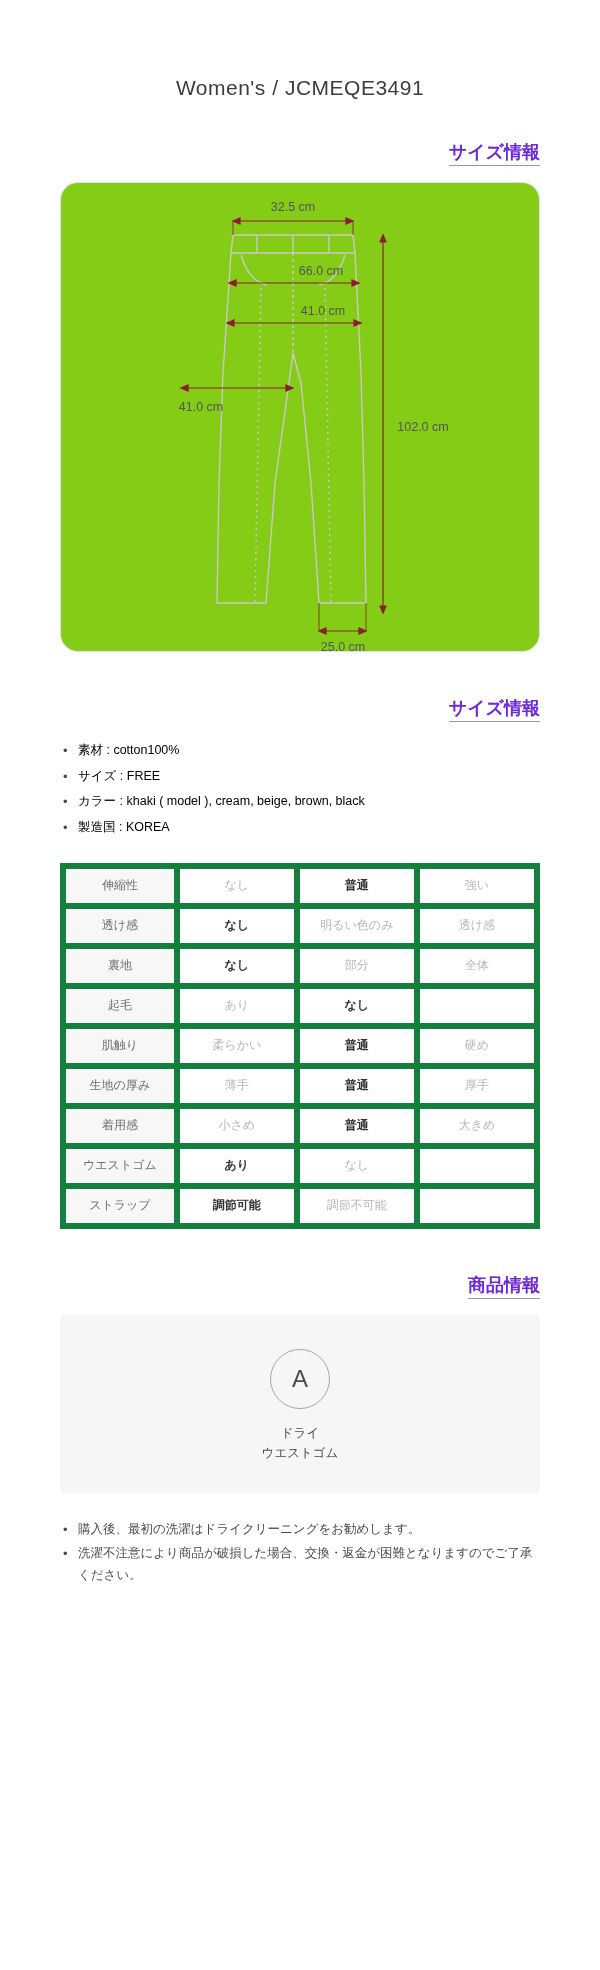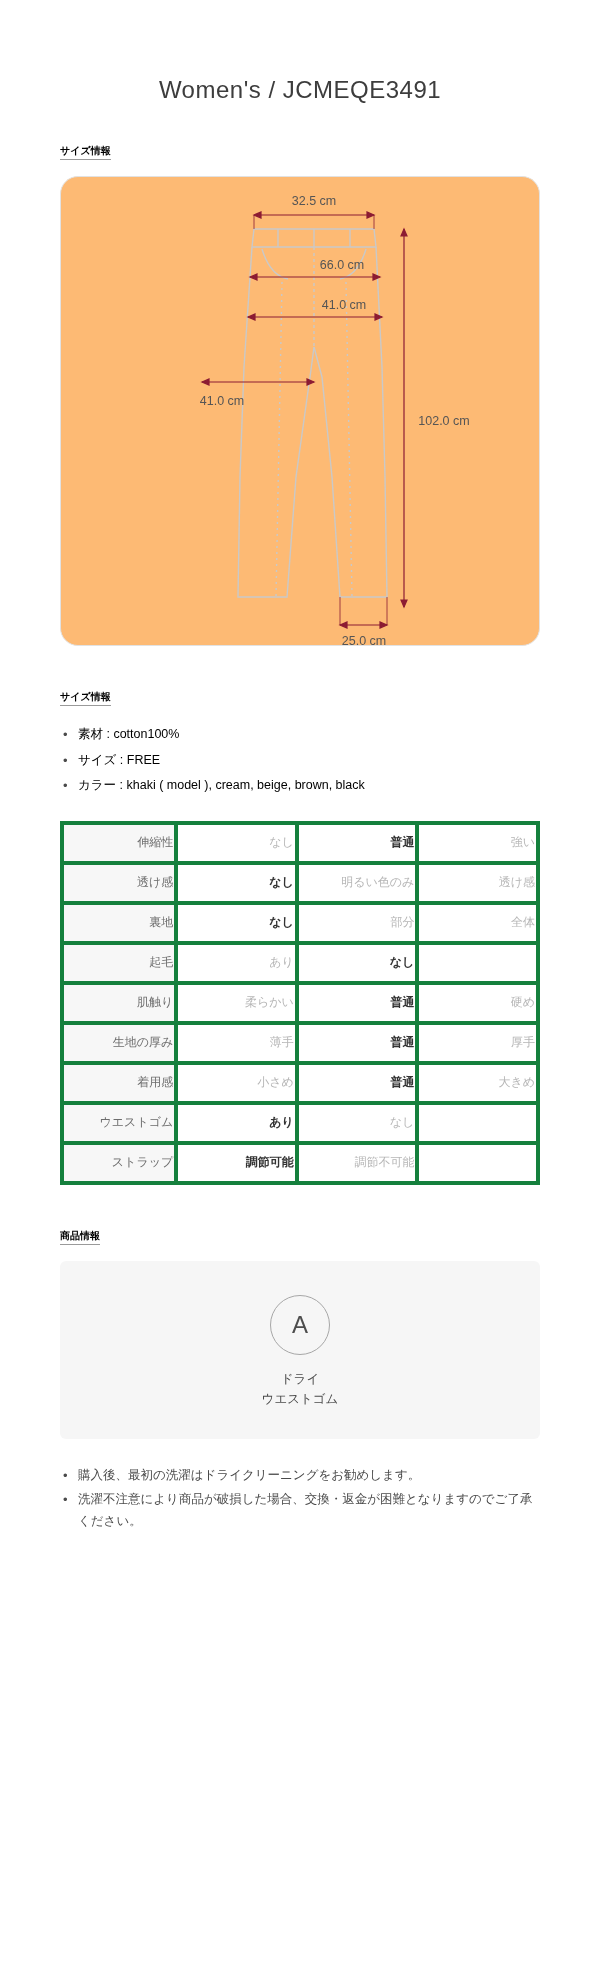--- a/index.html
+++ b/index.html
@@ -15,48 +15,47 @@
     color: #4a4a4a;
     position: relative;
   }
   .page {
     width: 600px;
     padding: 0 60px;
   }
   
   .title {
     text-align: center;
-    font-size: 24px;
+    font-size: 21px;
     color: #3d3d3d;
     letter-spacing: 0.5px;
     padding-top: 76px;
     font-weight: 400;
   }
   
   .section-heading {
-    text-align: left;
-    font-size: 10px;
+    text-align: right;
+    font-size: 18px;
     font-weight: bold;
-    color: #000000;
+    color: #6d28d9;
     margin-top: 40px;
     margin-bottom: 18px;
   }
   .section-heading span {
     border-bottom: 1.5px solid #9a9a9a;
     padding-bottom: 3px;
   }
   
   .measure-card {
     border: 1px solid #e2e2e2;
     border-radius: 18px;
     height: 470px;
     position: relative;
-    background: #fdba74;
+    background: #84cc16;
     overflow: hidden;
-    padding-left: 21px;
   }
   .measure-card svg { display: block; }
   
   ul.notes {
     list-style: none;
     margin: 22px 0 0 0;
     padding: 0;
   }
   ul.notes li {
     position: relative;
@@ -94,23 +93,23 @@
     font-size: 13px;
   }
   
   table.attr {
     width: 100%;
     border-collapse: collapse;
     margin-top: 22px;
     table-layout: fixed;
   }
   table.attr td {
-    border: 4px solid #15803d;
+    border: 6px solid #15803d;
     height: 40px;
-    text-align: right;
+    text-align: center;
     font-size: 12px;
     color: #b6b6b6;
     vertical-align: middle;
   }
   table.attr td.label {
     background: #f7f7f7;
     color: #6d6d6d;
     font-size: 12px;
     width: 24%;
   }
@@ -238,20 +237,21 @@
 
 
   <div class="section-heading" style="margin-top:44px;">
     <span>サイズ情報</span>
   </div>
 
   <ul class="spec">
     <li>素材 : cotton100%</li>
     <li>サイズ : FREE</li>
     <li>カラー : khaki ( model ),  cream,  beige,  brown,  black</li>
+    <li>製造国 : KOREA</li>
   </ul>
 
   <table class="attr">
     <tbody>
       <tr>
         <td class="label">伸縮性</td>
         <td>なし</td>
         <td class="on">普通</td>
         <td>強い</td>
       </tr>

